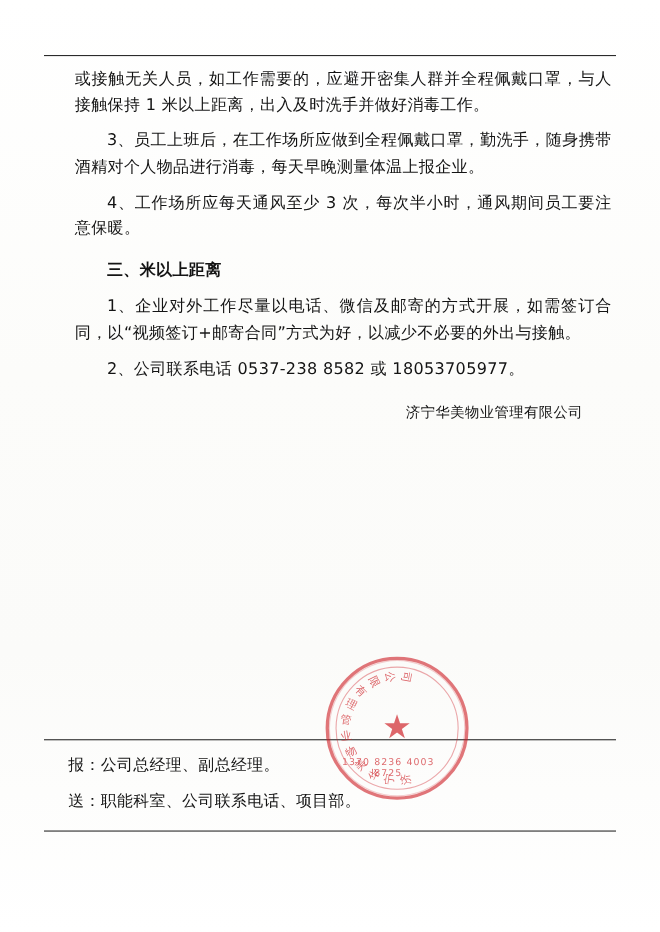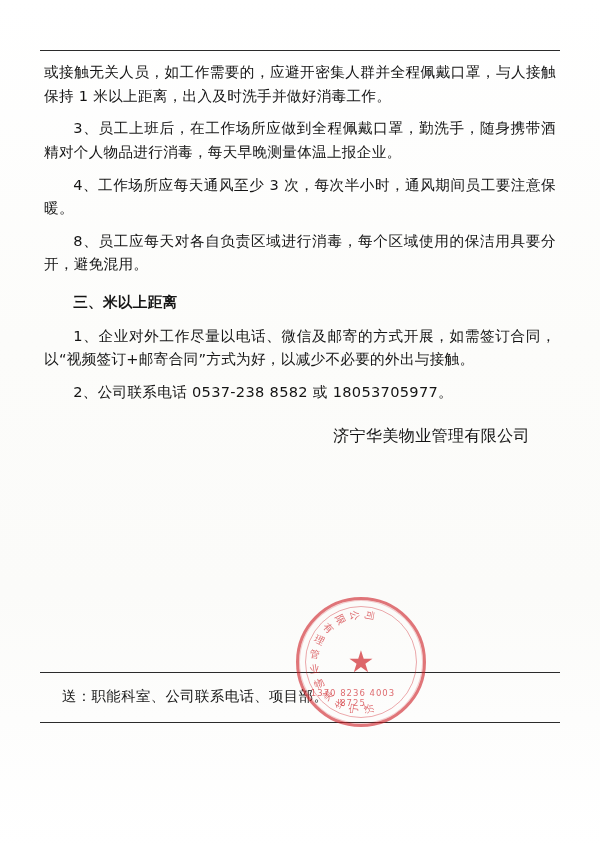--- a/index.html
+++ b/index.html
@@ -24,21 +24,21 @@
   .page::before {
     content: "";
     position: absolute;
     inset: 0;
     background:
       linear-gradient(180deg, #ffffff 0%, #fcfcfa 40%, #fbfbf9 70%, #ffffff 100%);
     pointer-events: none;
   }
   .content {
     position: relative;
-    padding: 46px 44px 0 44px;
+    padding: 46px 44px 0 68px;
     box-sizing: border-box;
     color: #111111;
   }
   .rule-top {
     position: absolute;
     left: 40px;
     right: 40px;
     top: 50px;
     height: 1px;
     background: #2b2b2b;
@@ -64,21 +64,21 @@
     margin: 14px 0 10px 0;
   }
   .sign-block {
     margin-top: 18px;
     text-align: right;
     padding-right: 26px;
     position: relative;
     z-index: 3;
   }
   .sign-block .line {
-    font-size: 16px;
+    font-size: 13px;
     line-height: 1.7;
     letter-spacing: 0.4px;
     color: #141414;
   }
   .sign-block .date {
     padding-right: 26px;
   }
   
   .seal {
     position: absolute;
@@ -166,21 +166,20 @@
 <div class="page">
 
   <div class="rule-top"></div>
 
   <div class="content">
 
     <div class="body-text">
       <p class="para">或接触无关人员，如工作需要的，应避开密集人群并全程佩戴口罩，与人接触保持 1 米以上距离，出入及时洗手并做好消毒工作。</p>
       <p class="para indent">3、员工上班后，在工作场所应做到全程佩戴口罩，勤洗手，随身携带酒精对个人物品进行消毒，每天早晚测量体温上报企业。</p>
       <p class="para indent">4、工作场所应每天通风至少 3 次，每次半小时，通风期间员工要注意保暖。</p>
-      <p class="para indent">8、员工应每天对各自负责区域进行消毒，每个区域使用的保洁用具要分开，避免混用。</p>
 
       <p class="para section-head">三、米以上距离</p>
 
       <p class="para indent">1、企业对外工作尽量以电话、微信及邮寄的方式开展，如需签订合同，以“视频签订+邮寄合同”方式为好，以减少不必要的外出与接触。</p>
       <p class="para indent">2、公司联系电话 0537-238 8582 或 18053705977。</p>
     </div>
 
     <div class="sign-block">
       <div class="line">济宁华美物业管理有限公司</div>
     </div>
@@ -203,18 +202,19 @@
         <span style="transform: rotate(-8.18182deg) translate(0px, -47px) rotate(90deg) translate(-50%, -50%);">公</span>
         <span style="transform: rotate(10deg) translate(0px, -47px) rotate(90deg) translate(-50%, -50%);">司</span>
       </div>
     <div class="star">★</div>
     <div class="seal-bottom">1370 8236 4003 8725</div>
   </div>
 
   <div class="footer-rules">
     <div class="hr"></div>
     <div class="footer-lines">
+      <p>报：公司总经理、副总经理。</p>
       <p>送：职能科室、公司联系电话、项目部。</p>
     </div>
     <div class="hr"></div>
   </div>
 
 </div>
 
 </body></html>

